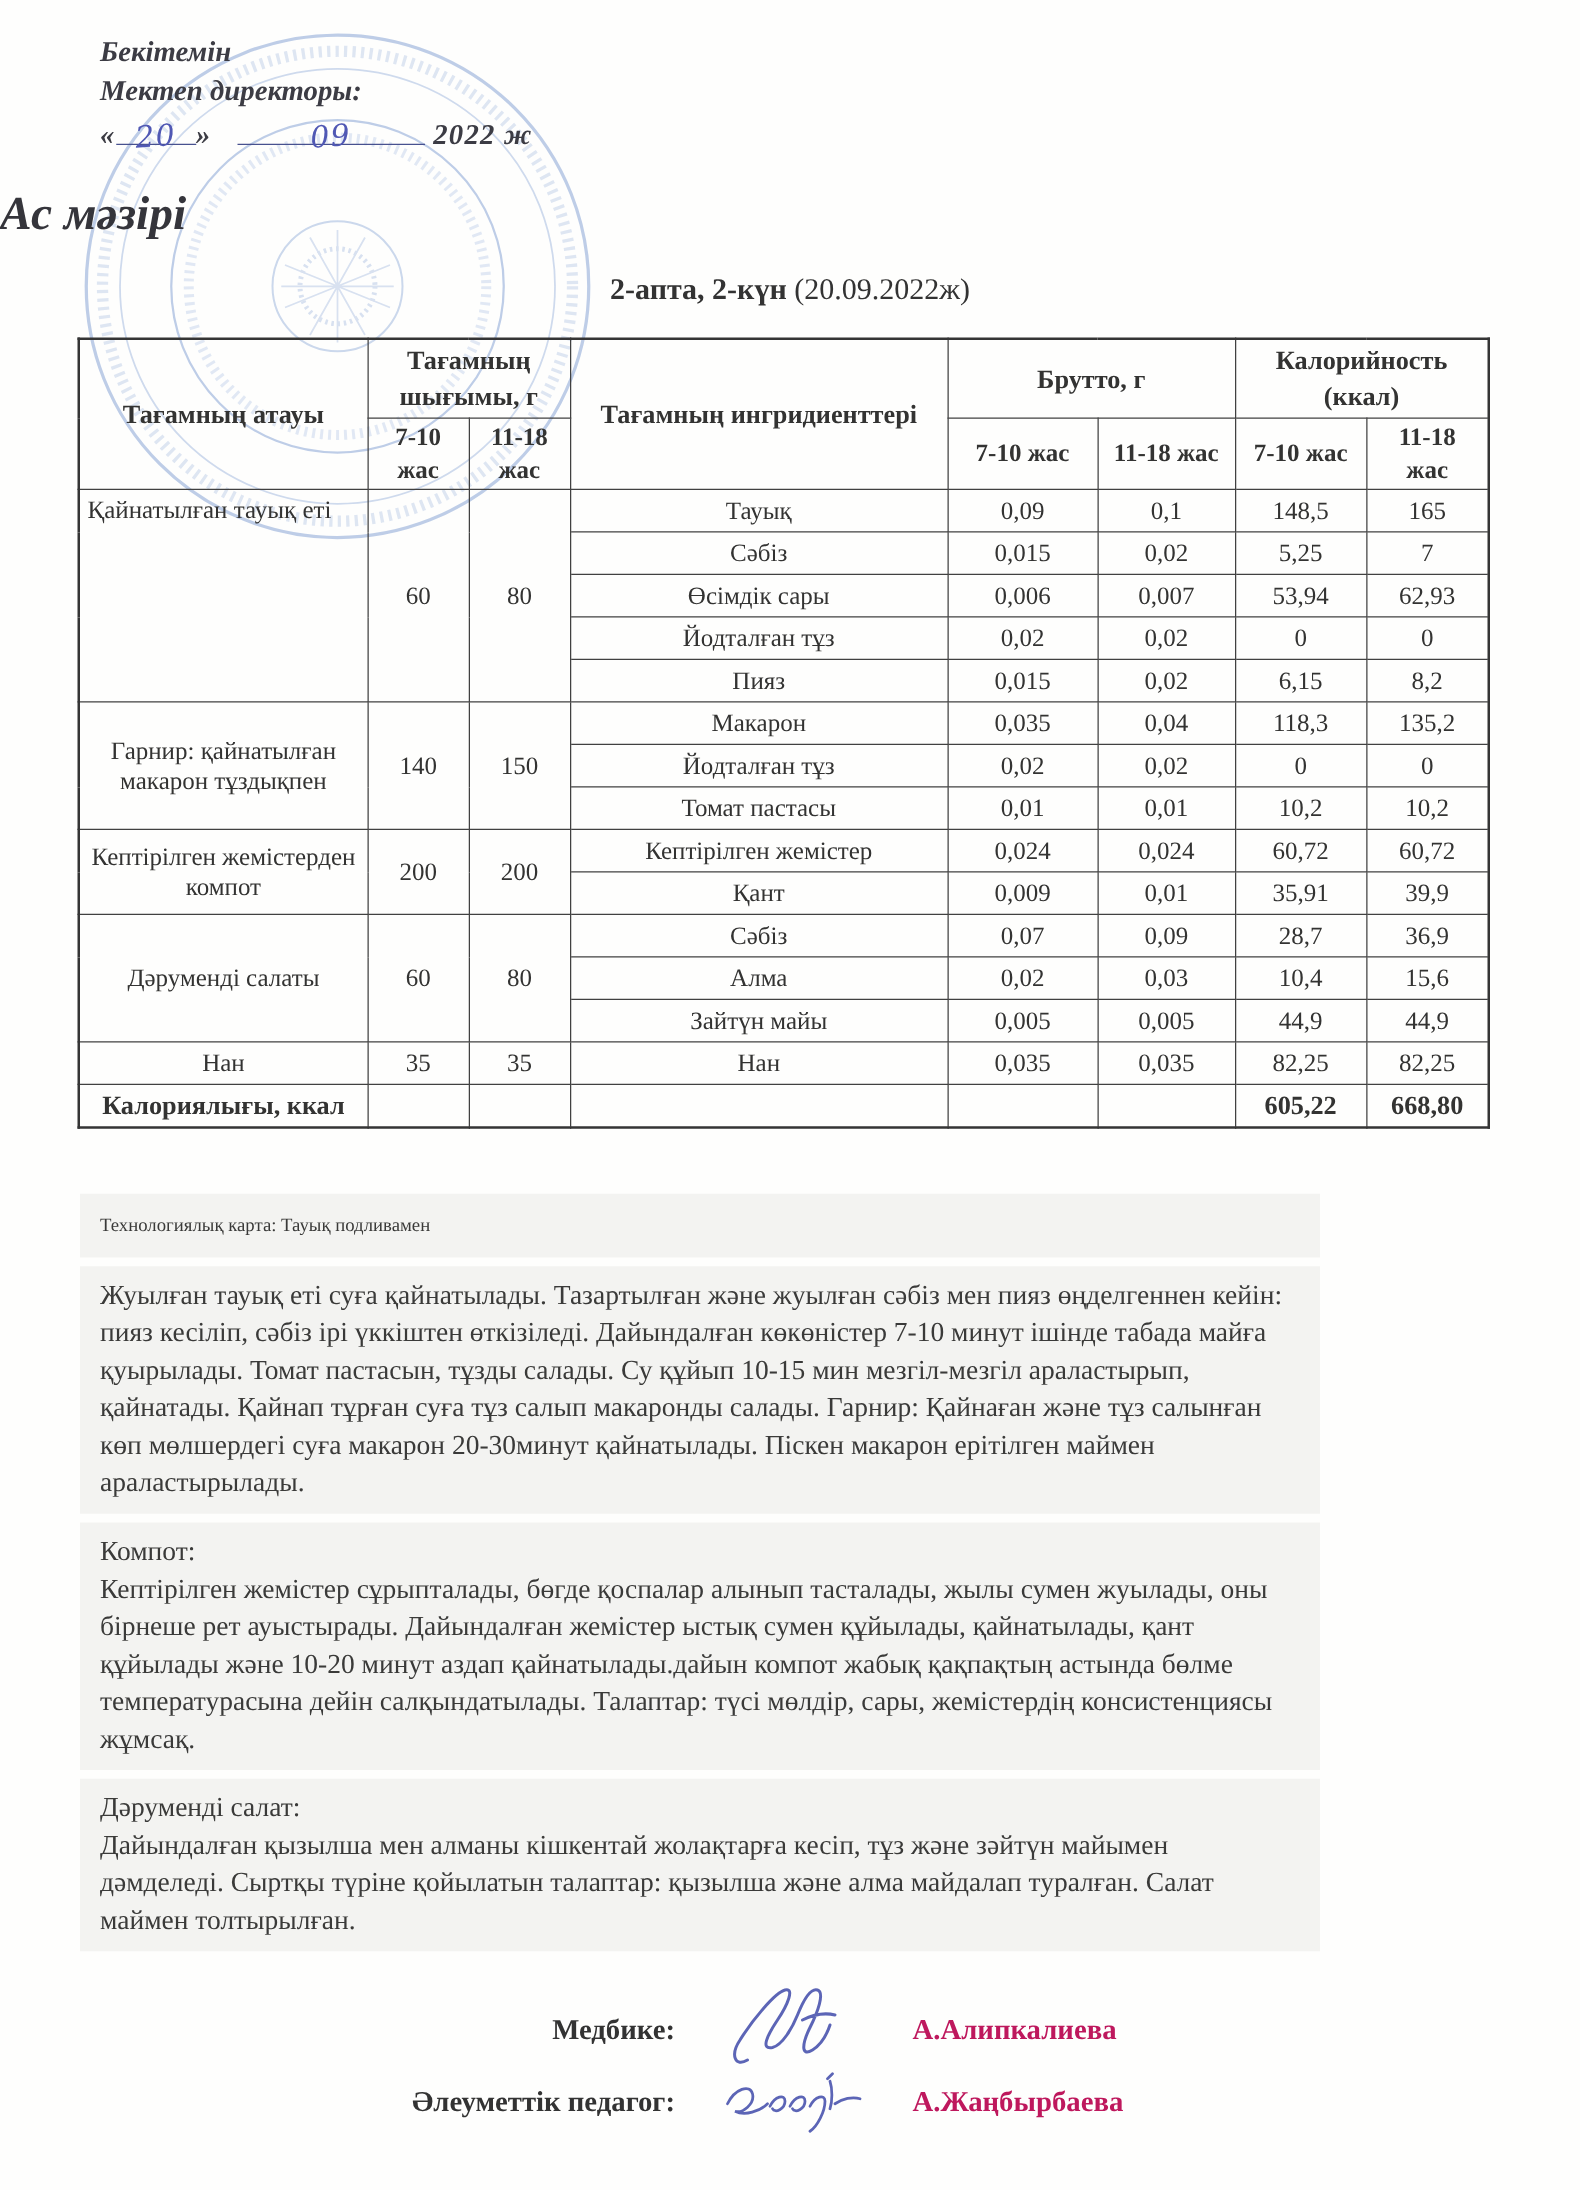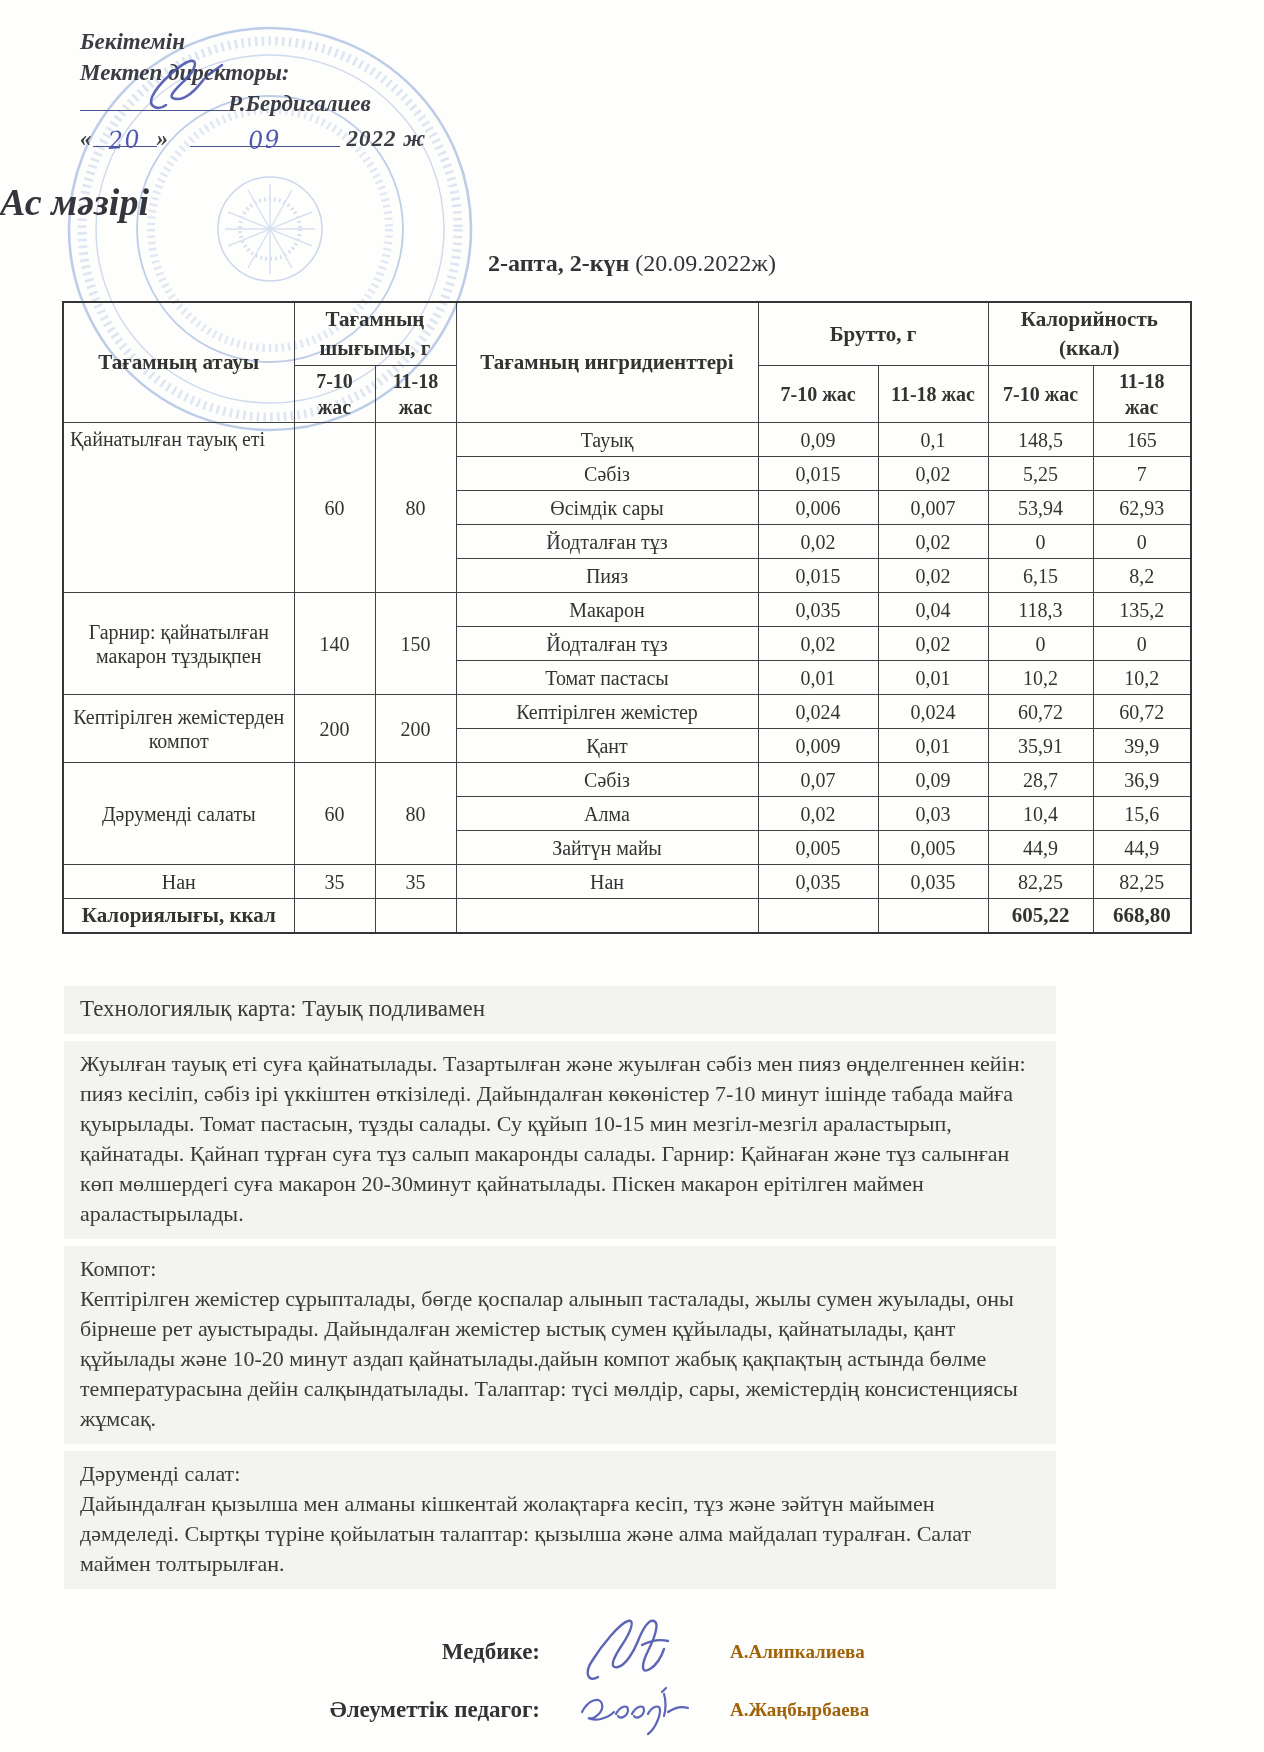--- a/index.html
+++ b/index.html
@@ -63,27 +63,27 @@
   td.total-label { font-weight:bold; text-align:left; padding-left:8px; font-size:21px; }
   td.total-val { font-weight:bold; font-size:21px; }
   
   .tech { margin:52px 0 0 64px; width:992px; position:relative; z-index:2; }
   .tech-block {
     background:#f3f3f1;
     padding:8px 20px 10px 16px;
     margin-bottom:7px;
     font-size:22px; line-height:30px; color:#3a3a39;
   }
-  .tech-block .blk-title { font-size:23px; }
+  .tech-block .blk-title { font-size:15px; }
   
   .signs { margin:34px 0 0 240px; position:relative; z-index:2; }
   .sign-row { display:flex; align-items:center; height:58px; }
   .sign-role { width:300px; text-align:right; font-weight:bold; font-size:23px; color:#333; }
   .sign-draw { width:190px; text-align:center; position:relative; }
-  .sign-name { font-weight:bold; font-size:19px; color:#a16207; }
+  .sign-name { font-weight:bold; font-size:23px; color:#be185d; }
 </style>
 </head>
 <body>
 
 <svg class="stamp" width="440" height="470" viewBox="0 0 440 470">
   <g fill="none" stroke="#8aa6d6">
     <circle cx="218" cy="235" r="201" stroke-width="2.6"></circle>
     <circle cx="218" cy="235" r="188" stroke-width="9" stroke-dasharray="2.6 4.2" opacity="0.5"></circle>
     <circle cx="218" cy="235" r="174" stroke-width="1.4" opacity="0.75"></circle>
     <circle cx="218" cy="235" r="133" stroke-width="1.8"></circle>
@@ -92,27 +92,20 @@
     <g opacity="0.6" stroke-width="1.4">
       <path d="M218,190 L218,280 M196,196 L240,274 M240,196 L196,274 M176,218 L260,252 M176,252 L260,218 M173,235 L263,235"></path>
       <circle cx="218" cy="235" r="30" stroke-width="4" stroke-dasharray="2 3"></circle>
     </g>
   </g>
 </svg>
 
 <div class="approval">
   <div class="row">Бекітемін</div>
   <div class="row">Мектеп директоры:</div>
-  <div class="row">
-    <span class="sig-gap">
-      <svg class="dir-sig-svg" width="120" height="64" viewBox="0 0 120 64">
-        <path d="M28,52 C20,58 10,54 14,44 C20,30 44,10 52,8 C60,6 58,16 48,26 C38,36 26,46 40,46 C50,46 60,34 66,26 M70,22 L84,12" fill="none" stroke="#4a54ae" stroke-width="2.6" stroke-linecap="round" opacity="0.9"></path>
-      </svg>
-    </span><span>Р.Бердигалиев</span>
-  </div>
   <div class="row date-row">
     <span>«</span><span class="hw-slot" style="width:64px;"><span class="hw">20</span></span><span>»</span>
     <span class="hw-slot" style="width:150px; margin-left:14px;"><span class="hw">09</span></span>
     <span style="margin-left:0;">2022 ж</span>
   </div>
 </div>
 
 <div class="doc-title">Ас мәзірі</div>
 <div class="doc-subtitle">
   <span class="b">2-апта, 2-күн</span><span> (20.09.2022ж)</span>

